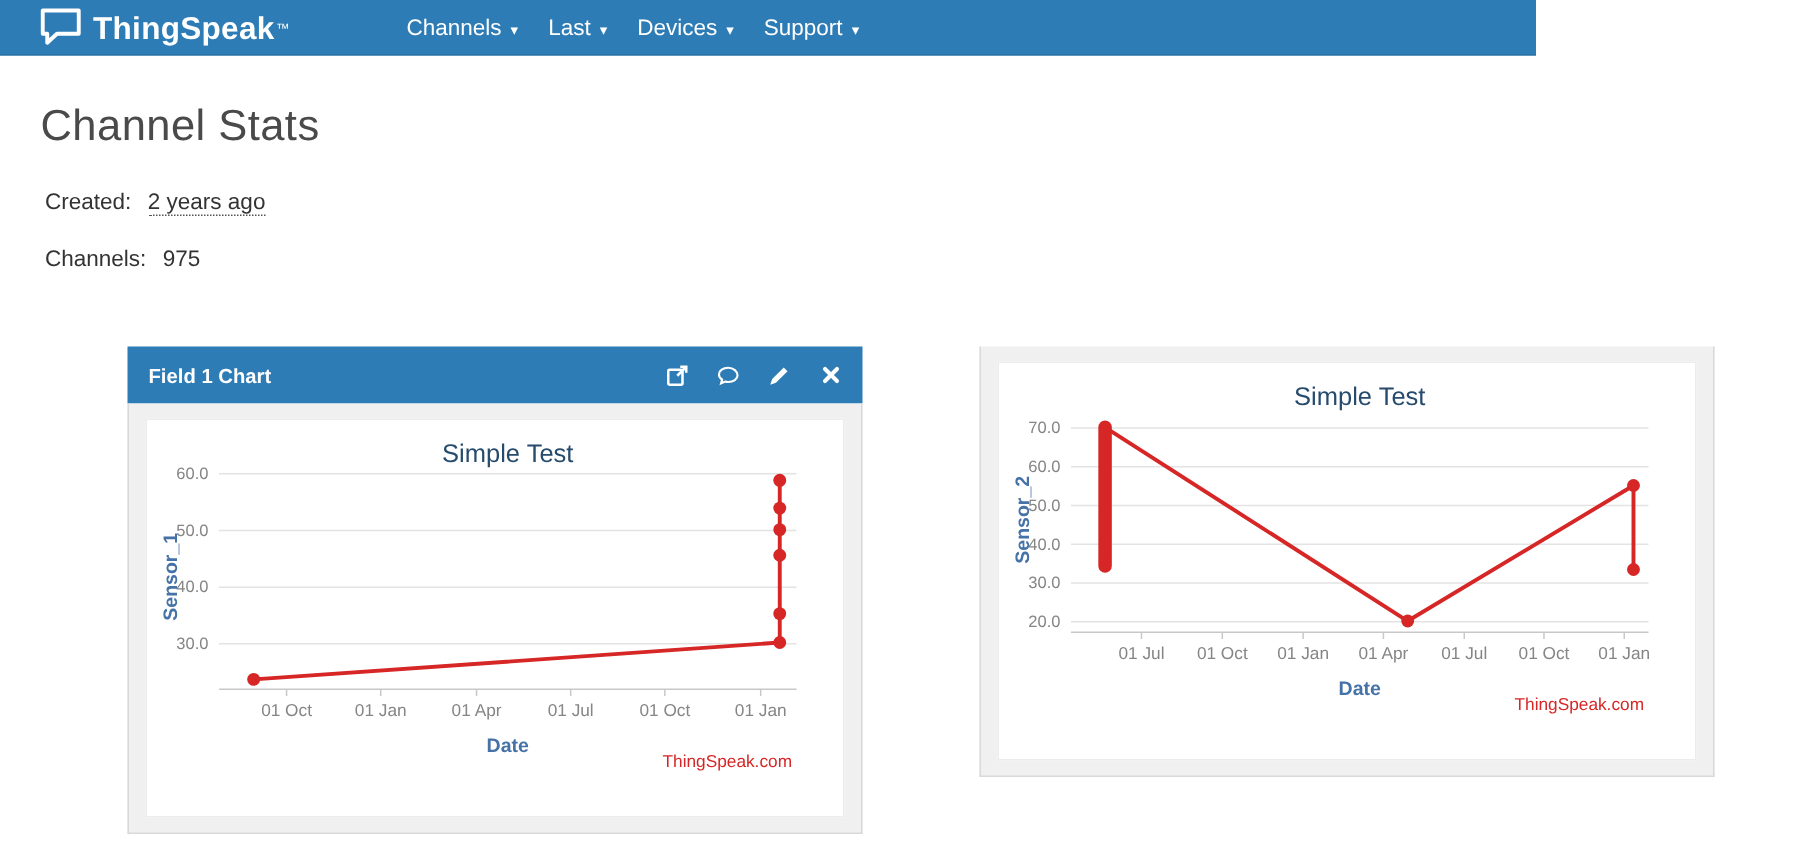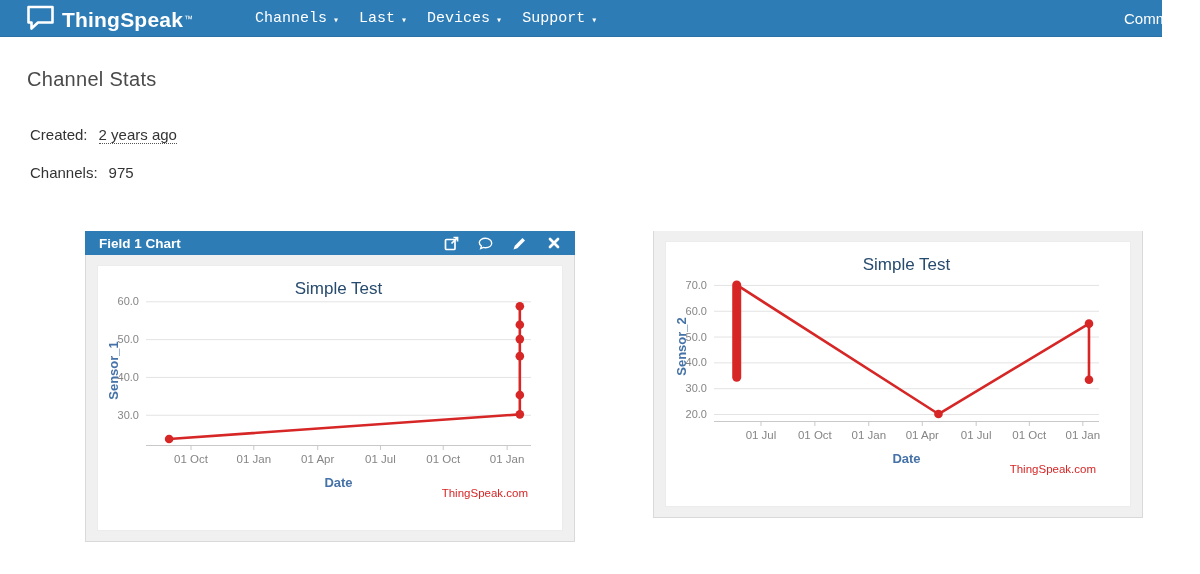--- a/index.html
+++ b/index.html
@@ -1,44 +1,44 @@
 <!DOCTYPE html>
 <html><head>
 <meta charset="utf-8">
 <style>
   * { margin:0; padding:0; box-sizing:border-box; }
   html,body { width:1200px; height:574px; overflow:hidden; background:#fff;
     font-family:"Liberation Sans", sans-serif; position:relative; }
 
   
-  .navbar { position:absolute; left:0; top:0; width:1162px; height:37px;
+  .navbar { position:absolute; left:0; top:0; width:1024px; height:37px;
     background:#2d7cb5; border-bottom:1px solid #2a72a6; }
   .brand { position:absolute; left:26px; top:4px; display:flex; align-items:center; cursor:pointer; }
   .brand-text { color:#fff; font-weight:bold; font-size:21px; letter-spacing:0.2px; margin-left:7px; }
   .brand-tm { color:#fff; font-size:9px; vertical-align:top; position:relative; top:-1px; margin-left:1px; }
-  .nav-menu { position:absolute; left:245px; top:0; height:37px; display:flex; align-items:center;font-family:Liberation Mono, monospace; }
+  .nav-menu { position:absolute; left:261px; top:0; height:37px; display:flex; align-items:center; }
   .nav-item { color:#fff; font-size:15px; padding:0 10px; height:37px; display:flex;
     align-items:center; cursor:pointer; white-space:nowrap; }
   .caret { font-size:10px; margin-left:6px; position:relative; top:1px; }
   .nav-right { position:absolute; left:1124px; top:0; height:37px; display:flex;
     align-items:center; color:#fff; font-size:15px; white-space:nowrap; cursor:pointer; }
 
   
-  .page-title { position:absolute; left:27px; top:68px; font-size:20px; color:#4a4a4a;
+  .page-title { position:absolute; left:27px; top:68px; font-size:29px; color:#4a4a4a;
     font-weight:normal; letter-spacing:0.3px; }
   .stats { position:absolute; left:30px; top:112px; font-size:15px; color:#333; }
   .stat-row { height:26px; line-height:22px;margin-top:12px; }
   .stat-label { margin-right:11px; }
   .dotted { border-bottom:1px dotted #555; }
 
   
   .panel { position:absolute; top:231px; width:490px; }
   .panel-1 { left:85px; }
   .panel-2 { left:653px; }
-  .panel-header { height:24px; background:#2d7cb5; display:flex; align-items:center; padding:6px 14px; }
+  .panel-header { height:38px; background:#2d7cb5; display:flex; align-items:center; padding:6px 14px; }
   .panel-title { color:#fff; font-weight:bold; font-size:13.5px; }
   .panel-icons { margin-left:auto; display:flex; align-items:center; gap:19px; }
   .picon { width:15px; height:15px; display:flex; align-items:center; justify-content:center; cursor:pointer; }
   .panel-body { background:#f0f0f0; border:1px solid #d9d9d9; border-top:none; padding:10px 11px; }
   .chart-box { background:#fff; border:1px solid #ececec; width:466px; height:266px; }
   .chart-box svg { display:block; }
 </style>
 </head>
 <body>
 

